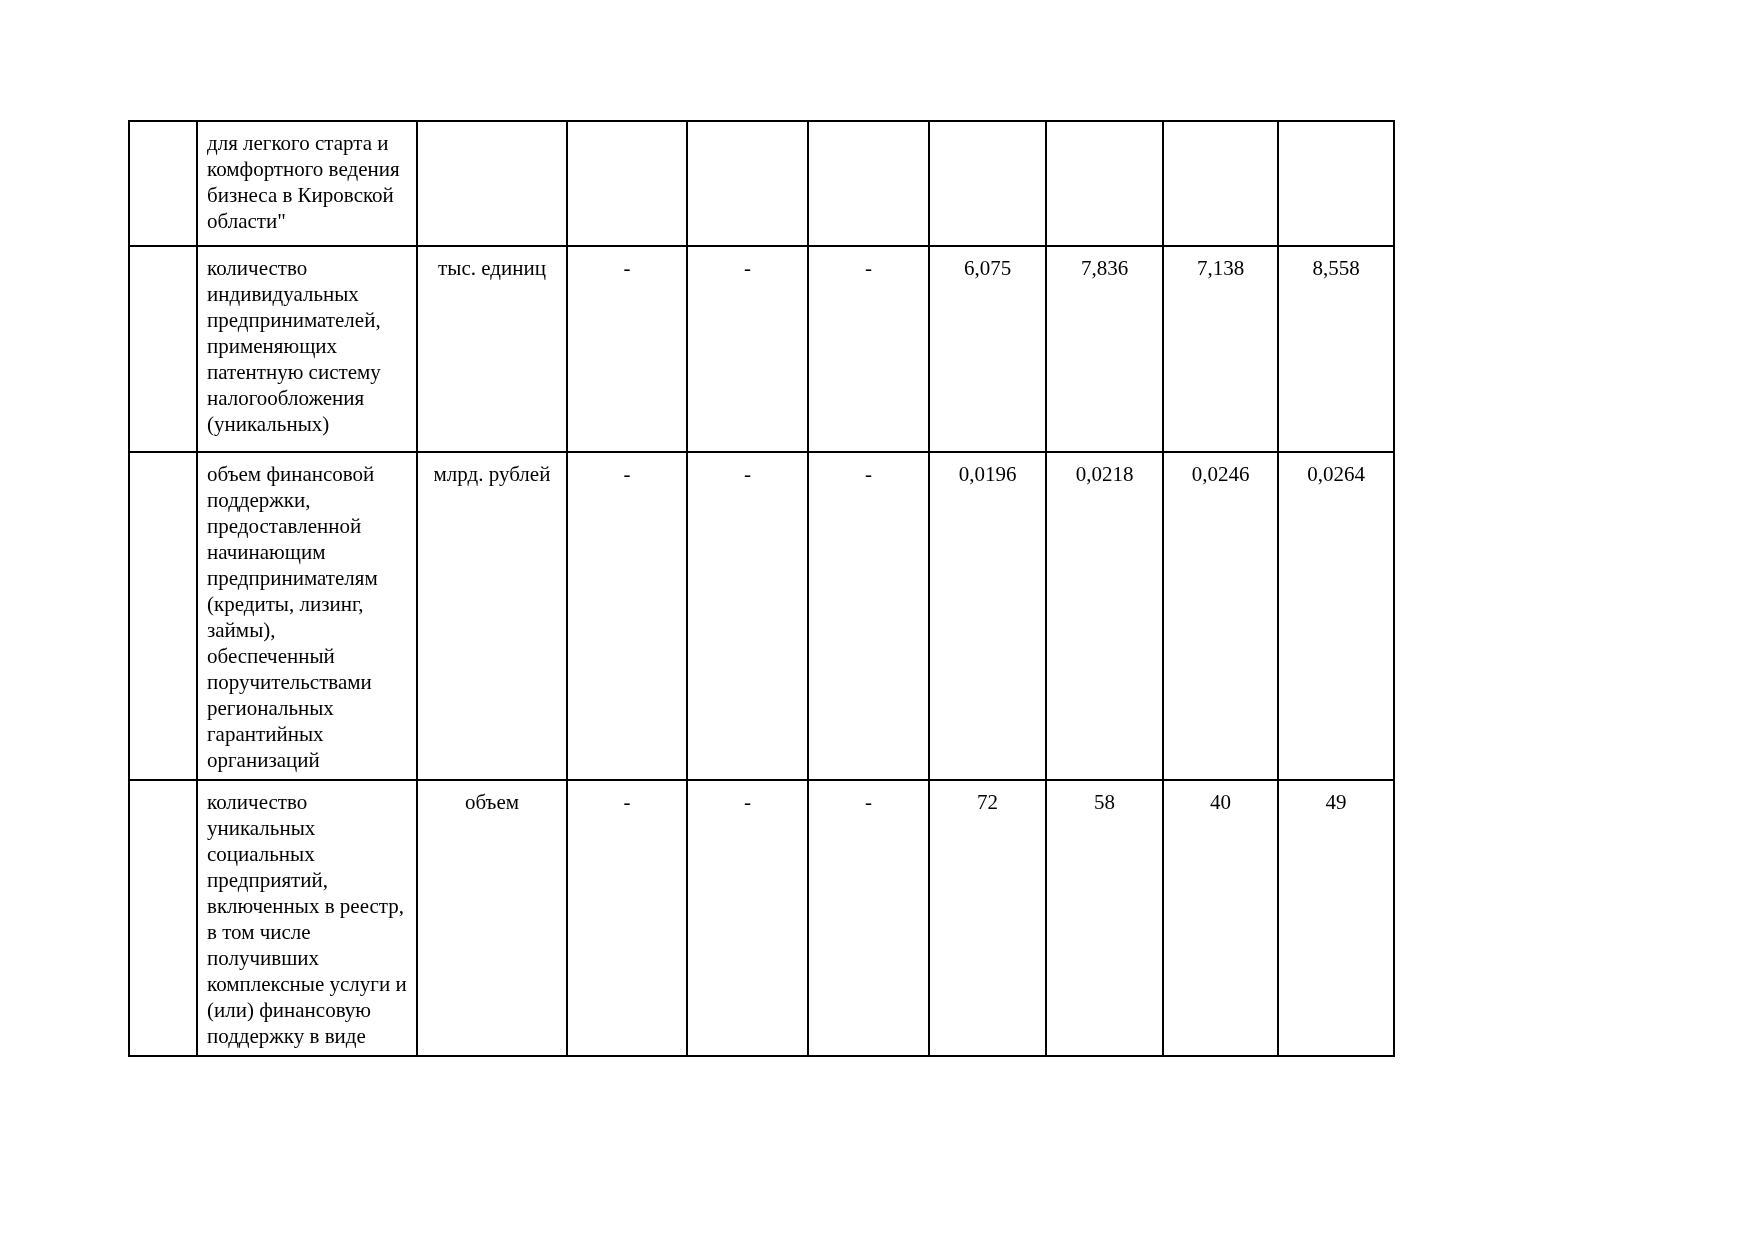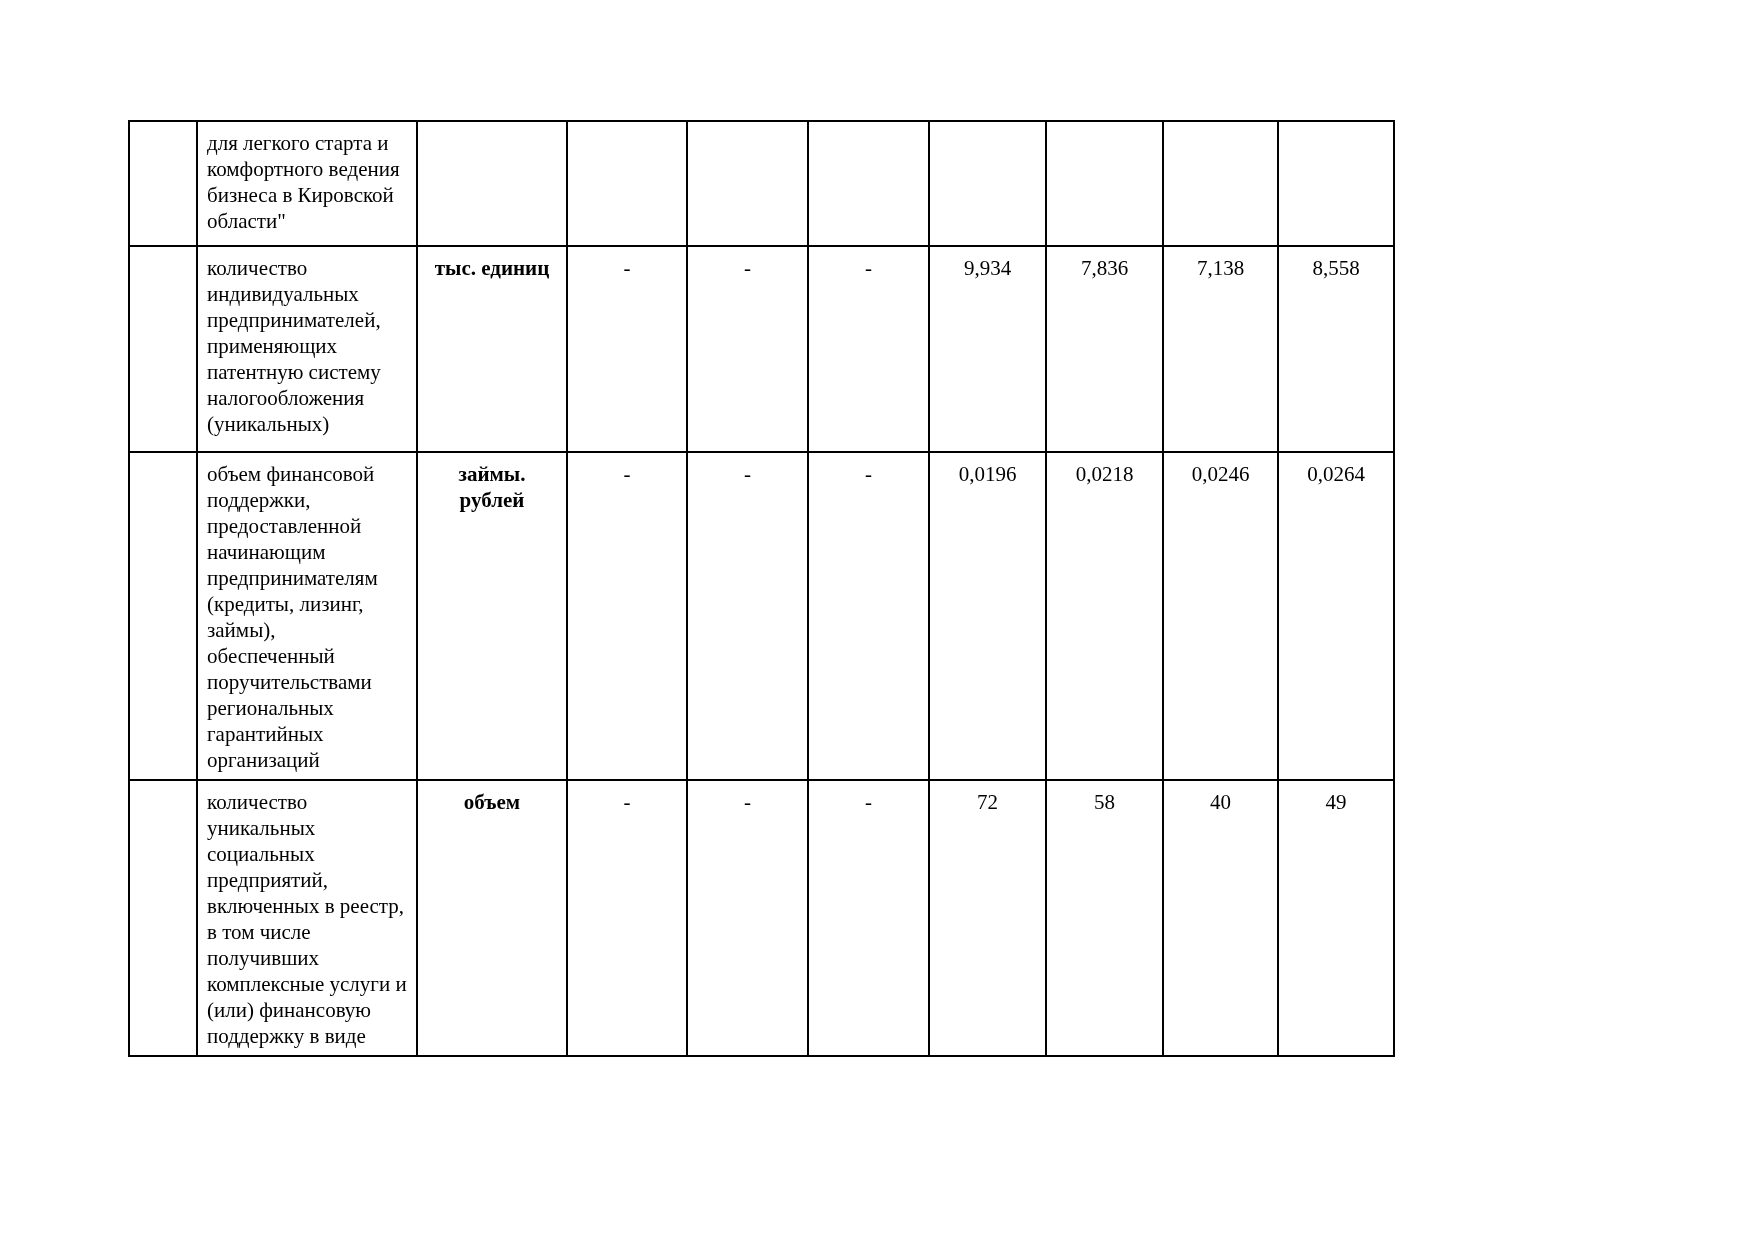--- a/index.html
+++ b/index.html
@@ -33,21 +33,21 @@
     border: 2px solid #000000;
     vertical-align: top;
     font-size: 21px;
     line-height: 26px;
     padding: 8px 9px 6px 9px;
     overflow: hidden;
     word-wrap: break-word;
   }
   td.c-ind  { text-align: left; }
   td.c-num  { text-align: center; }
-  td.c-unit { text-align: center; font-weight: bold; }
+  td.c-unit { text-align: center; }
   td.c-val  { text-align: center; }
   tr.r0 { height: 125px; }
   tr.r1 { height: 206px; border-radius: 27px; }
   tr.r2 { height: 327px; }
   tr.r3 { height: 224px; }
 </style>
 </head>
 <body>
 
 <div class="page">
@@ -77,29 +77,29 @@
         <td class="c-val"></td>
         <td class="c-val"></td>
       </tr>
       <tr class="r1">
         <td class="c-num"></td>
         <td class="c-ind">количество индивидуальных предпринимателей, применяющих патентную систему налогообложения (уникальных)</td>
         <td class="c-unit">тыс. единиц</td>
         <td class="c-val">-</td>
         <td class="c-val">-</td>
         <td class="c-val">-</td>
-        <td class="c-val">9,934</td>
+        <td class="c-val">6,075</td>
         <td class="c-val">7,836</td>
         <td class="c-val">7,138</td>
         <td class="c-val">8,558</td>
       </tr>
       <tr class="r2">
         <td class="c-num"></td>
         <td class="c-ind">объем финансовой поддержки, предоставленной начинающим предпринимателям (кредиты, лизинг, займы), обеспеченный поручительствами региональных гарантийных организаций</td>
-        <td class="c-unit">займы. рублей</td>
+        <td class="c-unit">млрд. рублей</td>
         <td class="c-val">-</td>
         <td class="c-val">-</td>
         <td class="c-val">-</td>
         <td class="c-val">0,0196</td>
         <td class="c-val">0,0218</td>
         <td class="c-val">0,0246</td>
         <td class="c-val">0,0264</td>
       </tr>
       <tr class="r3">
         <td class="c-num"></td>

